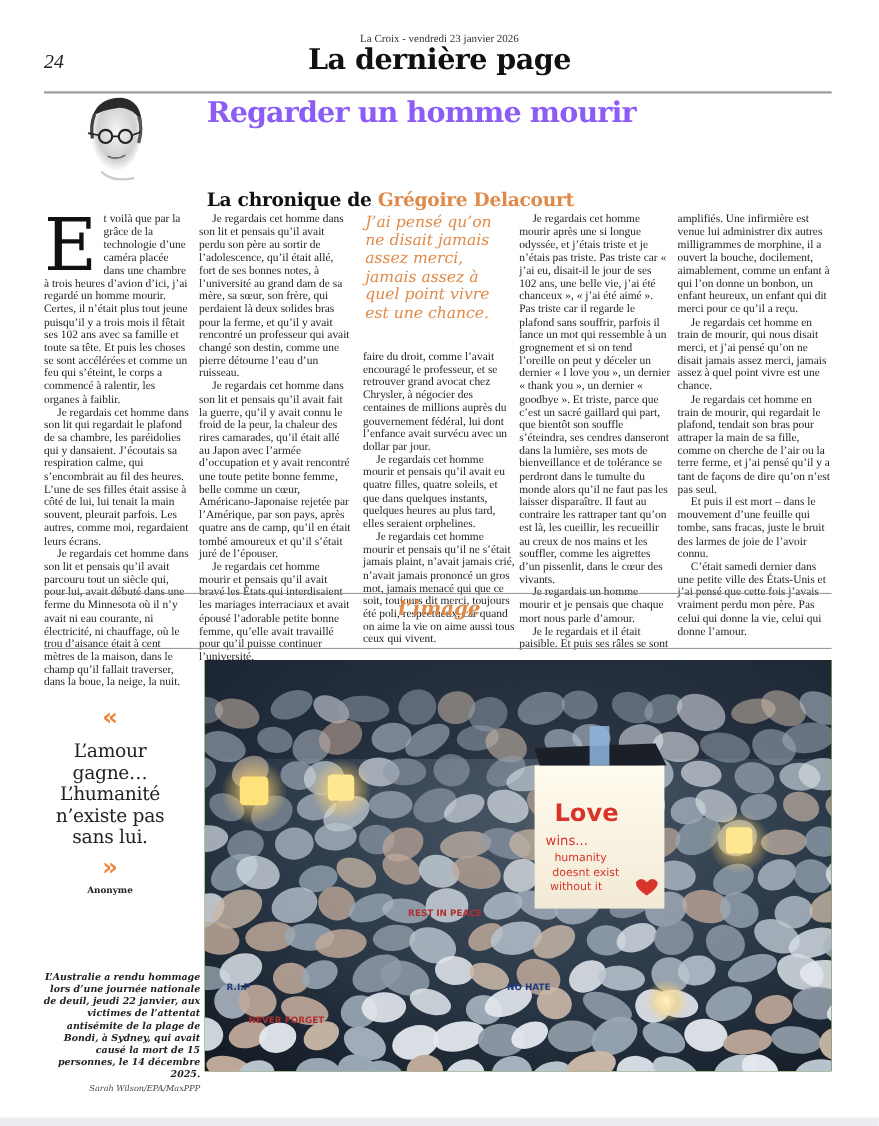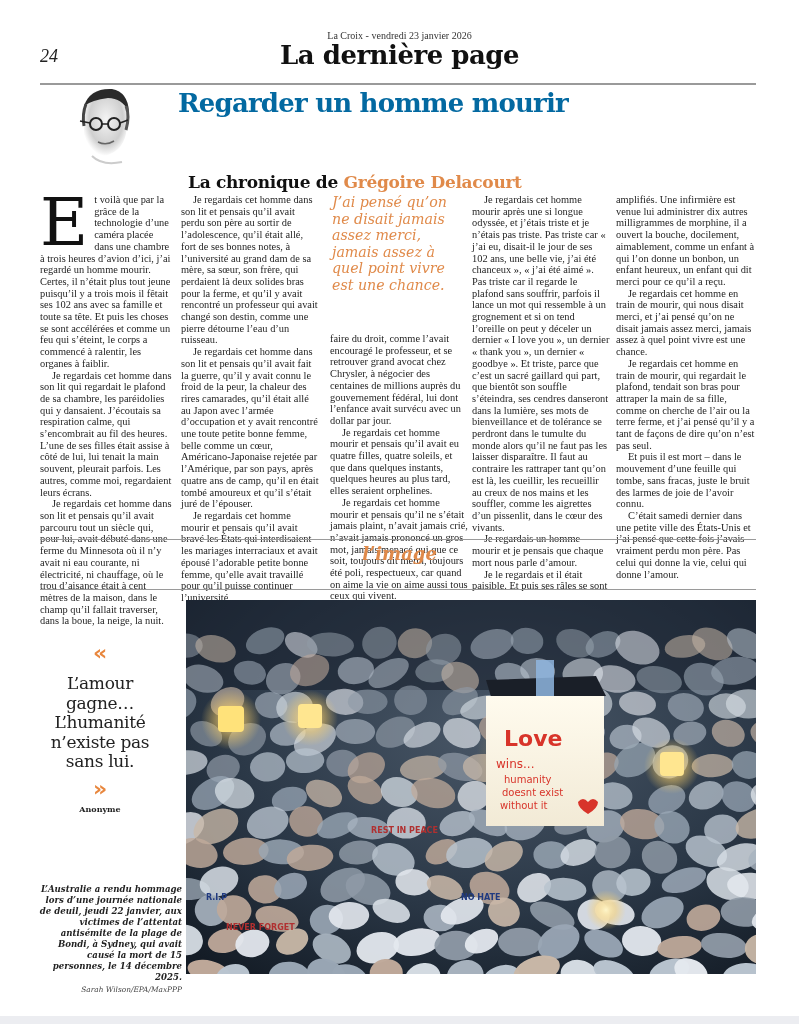--- a/index.html
+++ b/index.html
@@ -8,40 +8,40 @@
 
   .masthead-date { position: absolute; top: 30px; left: 0; width: 799px; text-align: center;
     font-family: "Liberation Serif", serif; font-size: 10px; color: #333; }
   .page-number { position: absolute; top: 46px; left: 40px; font-family: "Liberation Serif", serif;
     font-style: italic; font-size: 18px; color: #222; text-align: center; }
   .section-title { position: absolute; top: 40px; left: 0; width: 799px; text-align: center;
     font-family: "DejaVu Serif", serif; font-weight: bold; font-size: 26px; letter-spacing: -0.5px; color: #111; }
   .top-rule { position: absolute; top: 83px; left: 40px; width: 716px; height: 2px; background: #9a9a9a; }
 
   .portrait { position: absolute; top: 84px; left: 62px; width: 80px; height: 85px; }
-  .headline { position: absolute; top: 88px; left: 178px; font-family: "DejaVu Serif", serif;
-    font-weight: bold; font-size: 26px; letter-spacing: -0.8px; color: #0369a1; }
+  .headline { position: absolute; top: 88px; left: 188px; font-family: "DejaVu Serif", serif;
+    font-weight: bold; font-size: 26px; letter-spacing: -0.8px; color: #8b5cf6; }
   .byline { position: absolute; top: 128px; left: 188px; font-family: "DejaVu Serif", serif;
     font-weight: bold; font-size: 17px; letter-spacing: -0.3px; color: #111; margin-top: 44px; }
   .byline .author { color: #e08a4a; }
 
   .columns { position: absolute; top: 194px; left: 40px; width: 716px; height: 344px; }
   .col { position: absolute; top: 0; font-family: "Liberation Serif", serif; font-size: 10.4px;
     line-height: 11.7px; color: #1e1e1e; text-align: left; }
   .col p { text-indent: 12px; }
   .col p.first { text-indent: 0; }
   .col1 { left: 0; width: 134px; }
   .col2 { left: 141px; width: 139px; }
   .col3 { left: 290px; width: 138px; }
   .col4 { left: 432px; width: 138px; }
   .col5 { left: 576px; width: 140px; }
   .dropcap { float: left; font-family: "DejaVu Serif", serif; font-size: 66px; line-height: 54px;
     margin: 2px 6px 0 0; color: #111; }
   .pullquote { font-family: "DejaVu Serif", serif; font-style: italic; font-size: 14.2px;
-    line-height: 16.5px; color: #e08a4a; margin-bottom: 40px; padding-left: 2px; }
+    line-height: 16.5px; color: #e08a4a; margin-bottom: 26px; padding-left: 2px; }
 
   .bottom-rule-1 { position: absolute; top: 539px; left: 40px; width: 716px; height: 1px; background: #9a9a9a; }
   .image-label { position: absolute; top: 543px; left: 0; width: 799px; text-align: center;
     font-family: "DejaVu Serif", serif; font-weight: bold; font-style: italic; font-size: 18px; color: #e08a4a; }
   .bottom-rule-2 { position: absolute; top: 589px; left: 40px; width: 716px; height: 1px; background: #9a9a9a; }
 
   .quote-block { position: absolute; top: 642px; left: 40px; width: 120px; text-align: center; }
   .chev { font-family: "DejaVu Sans", sans-serif; font-weight: bold; color: #e8873e; font-size: 22px; line-height: 22px; }
   .quote-text { font-family: "DejaVu Serif", serif; font-size: 17px; line-height: 19.5px; color: #222; margin: 10px 0 6px; letter-spacing: -0.3px; }
   .quote-author { font-family: "DejaVu Serif", serif; font-weight: bold; font-size: 8px; color: #222; margin-top: 4px; }

